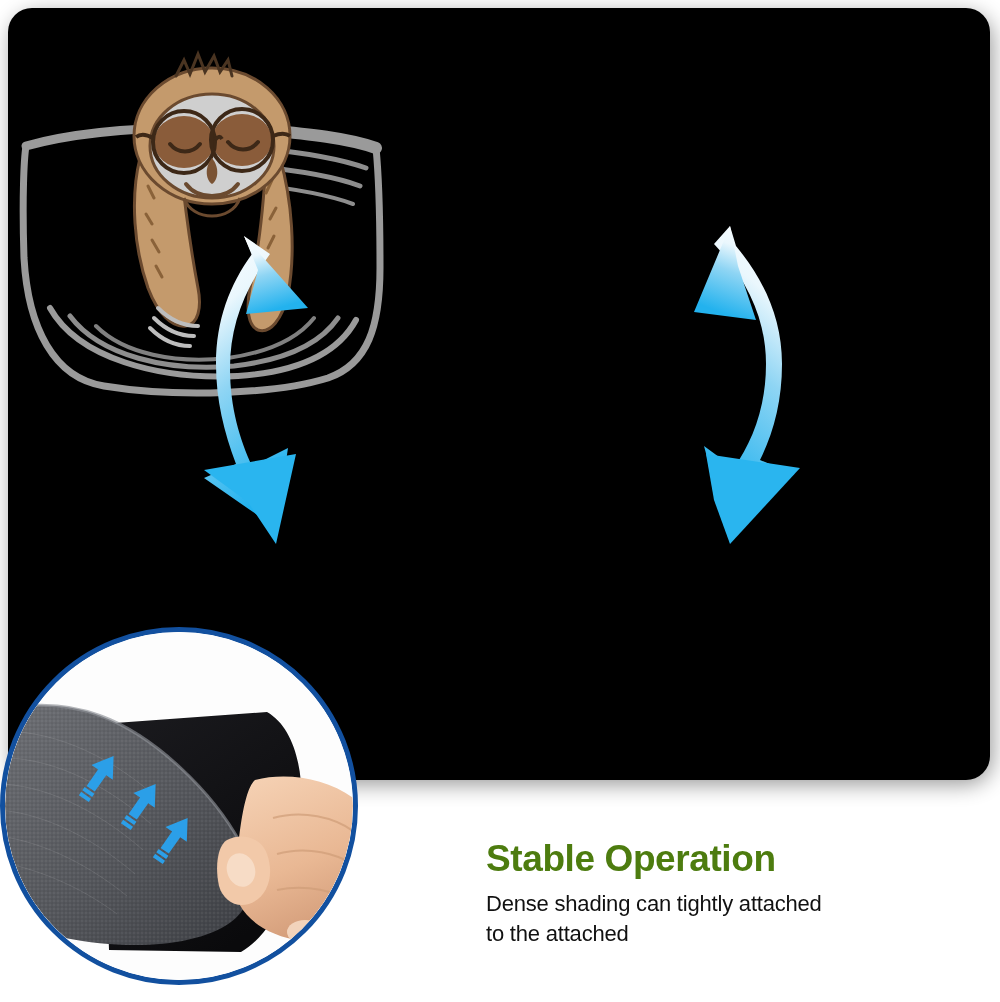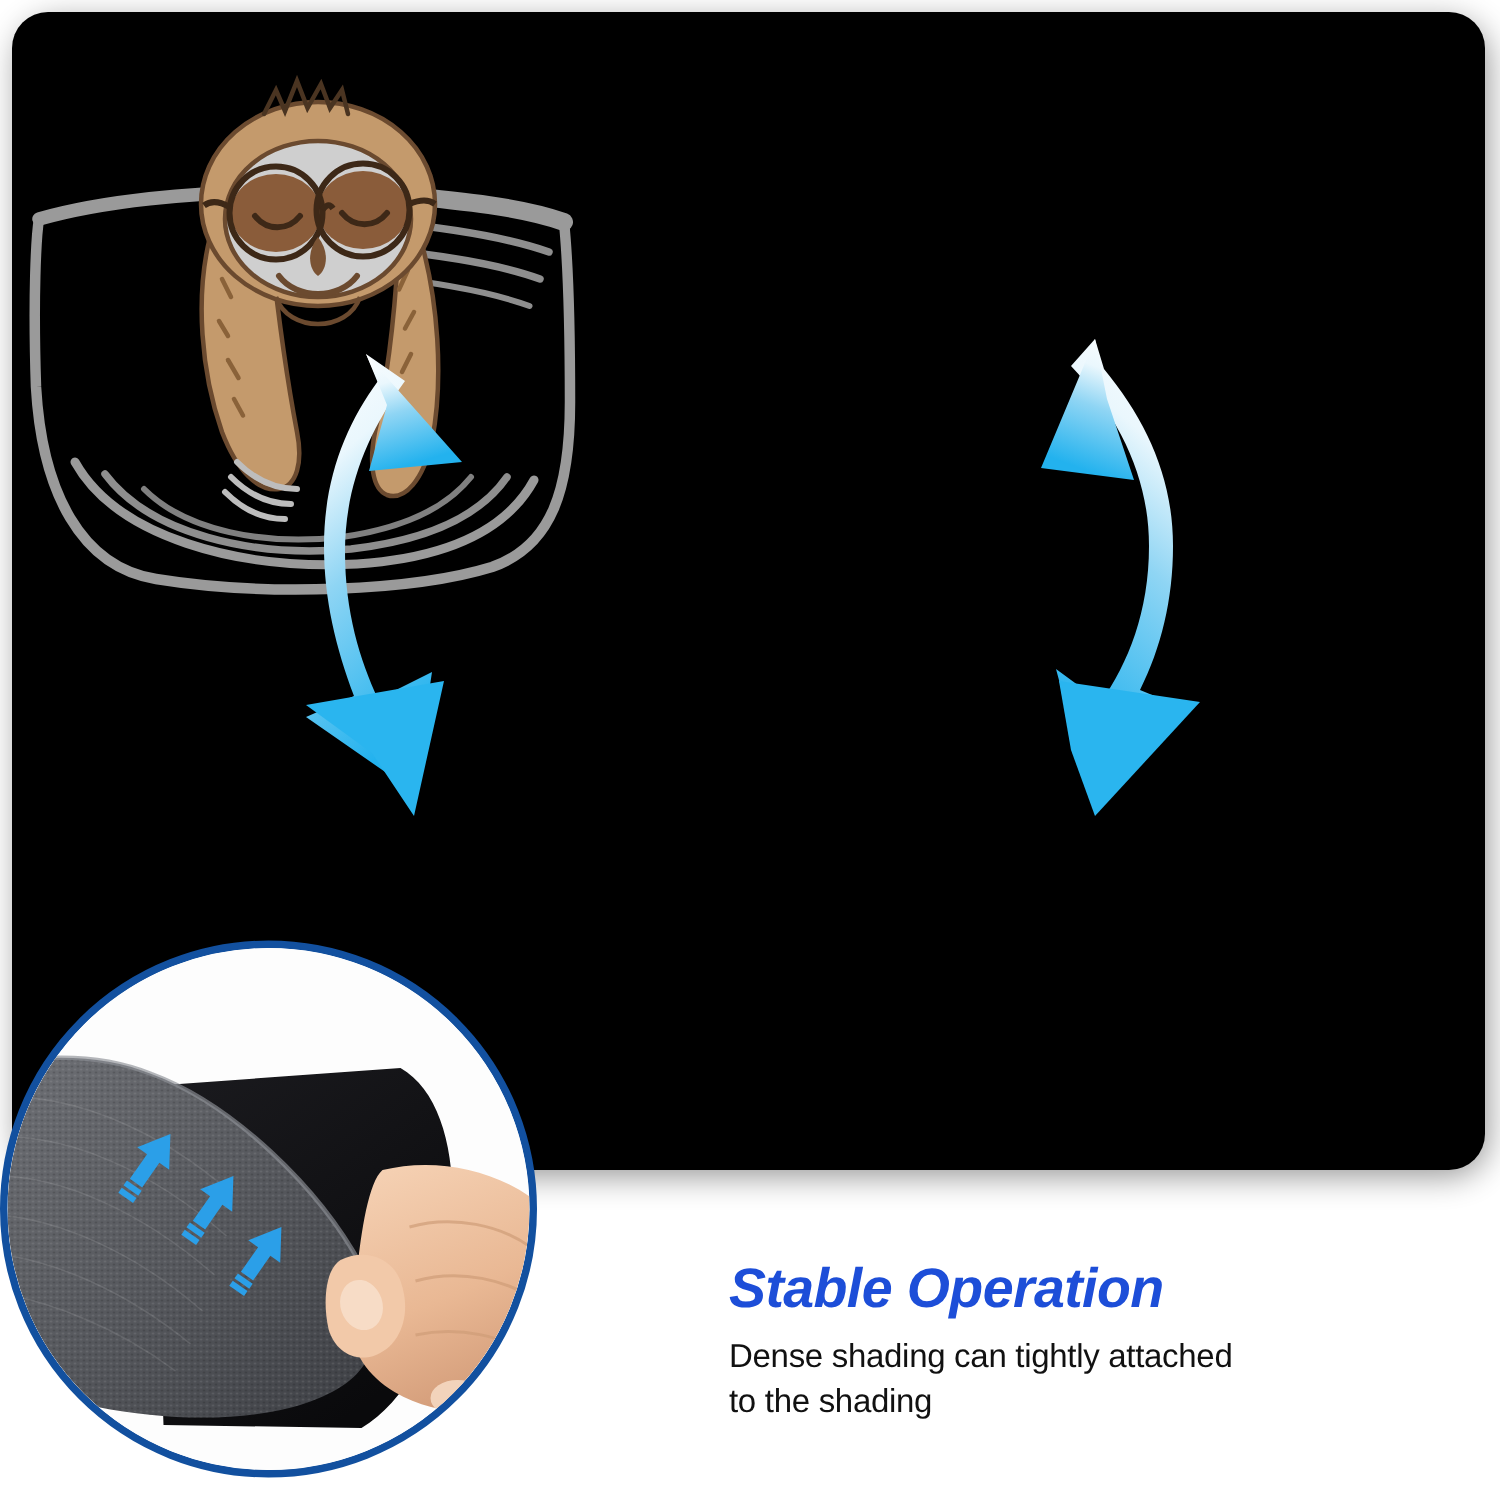--- a/index.html
+++ b/index.html
@@ -77,26 +77,25 @@
   
   .text-block {
     position: absolute;
     left: 486px;
     top: 840px;
     width: 470px;
   }
   .headline {
     font-size: 37px;
     font-weight: bold;
-    color: #1d4ed8;
+    color: #4d7c0f;
     letter-spacing: -0.4px;
     line-height: 1.05;
     margin: 0 0 10px 0;
     white-space: nowrap;
-    font-style: italic;
   }
   .subline {
     font-size: 22px;
     color: #111111;
     line-height: 1.38;
     margin: 0;
     letter-spacing: -0.2px;
   }
 </style>
 </head>
@@ -319,16 +318,16 @@
             <ellipse cx="300" cy="300" rx="18" ry="12" fill="#f7dcc6" opacity="0.85"></ellipse>
           </g>
         </svg>
       </div>
     </div>
   </div>
 
   <div class="text-block">
     <div class="headline">Stable Operation</div>
     <div class="subline">Dense shading can tightly attached</div>
-    <div class="subline">to the shading</div>
+    <div class="subline">to the attached</div>
   </div>
 
 </div>
 
 </body></html>

